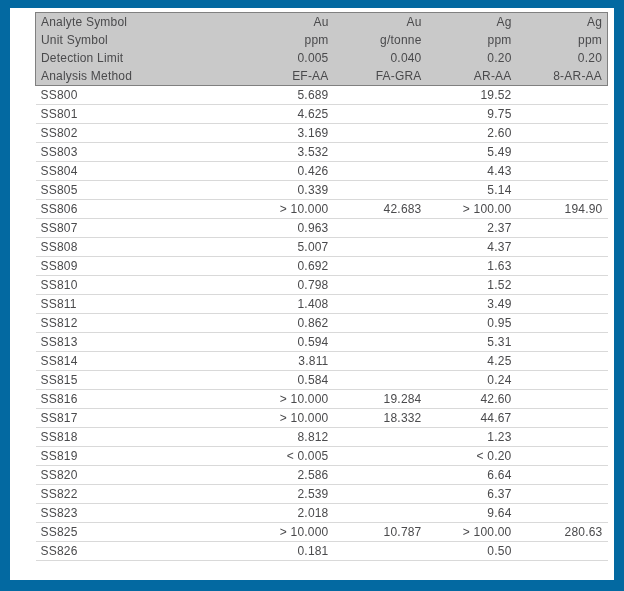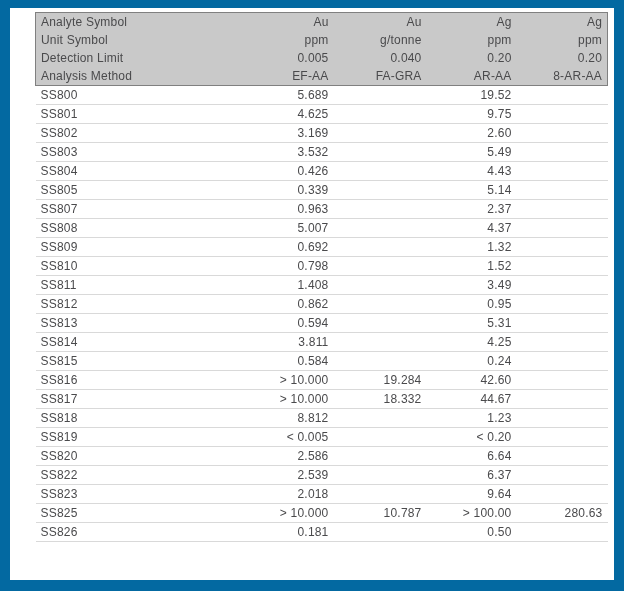--- a/index.html
+++ b/index.html
@@ -131,38 +131,45 @@
             <td class="cell-right"></td>
           </tr>
           <tr>
             <td class="cell-left">SS805</td>
             <td class="cell-right">0.339</td>
             <td class="cell-right"></td>
             <td class="cell-right">5.14</td>
             <td class="cell-right"></td>
           </tr>
           <tr>
+            <td class="cell-left">SS806</td>
+            <td class="cell-right">&gt; 10.000</td>
+            <td class="cell-right">42.683</td>
+            <td class="cell-right">&gt; 100.00</td>
+            <td class="cell-right">194.90</td>
+          </tr>
+          <tr>
             <td class="cell-left">SS807</td>
             <td class="cell-right">0.963</td>
             <td class="cell-right"></td>
             <td class="cell-right">2.37</td>
             <td class="cell-right"></td>
           </tr>
           <tr>
             <td class="cell-left">SS808</td>
             <td class="cell-right">5.007</td>
             <td class="cell-right"></td>
             <td class="cell-right">4.37</td>
             <td class="cell-right"></td>
           </tr>
           <tr>
             <td class="cell-left">SS809</td>
             <td class="cell-right">0.692</td>
             <td class="cell-right"></td>
-            <td class="cell-right">1.32</td>
+            <td class="cell-right">1.63</td>
             <td class="cell-right"></td>
           </tr>
           <tr>
             <td class="cell-left">SS810</td>
             <td class="cell-right">0.798</td>
             <td class="cell-right"></td>
             <td class="cell-right">1.52</td>
             <td class="cell-right"></td>
           </tr>
           <tr>

